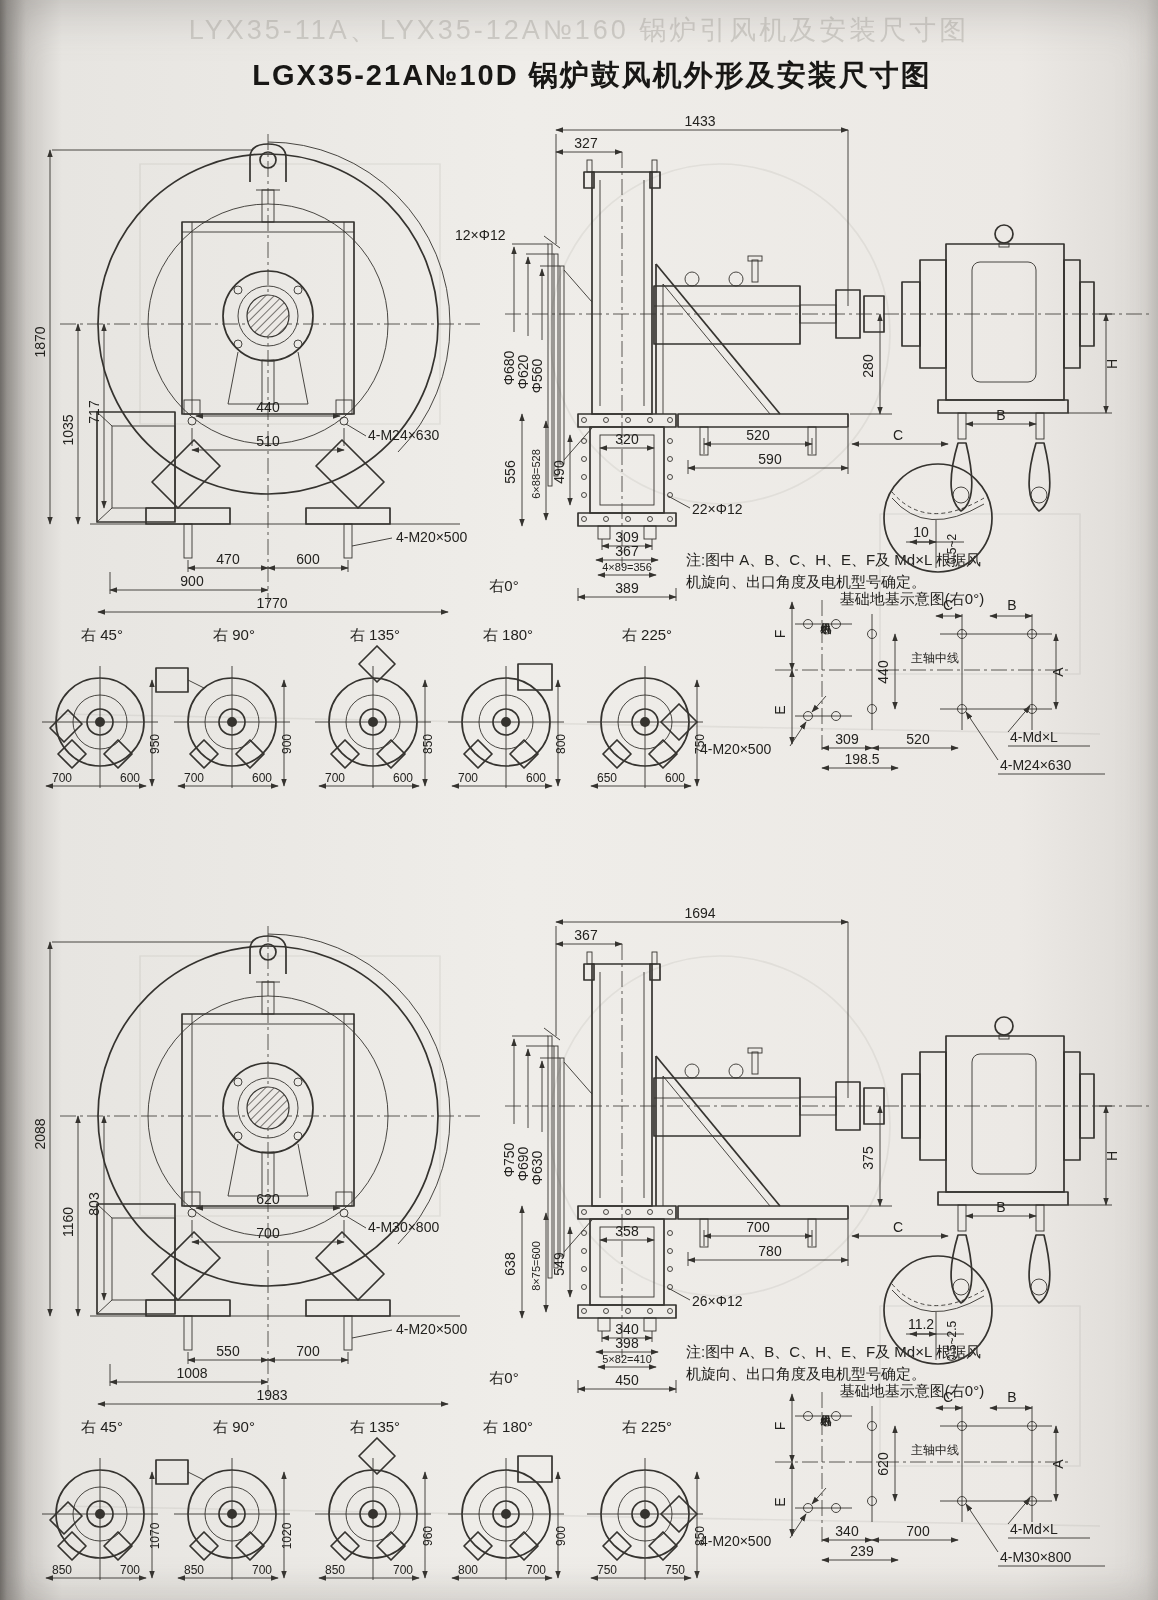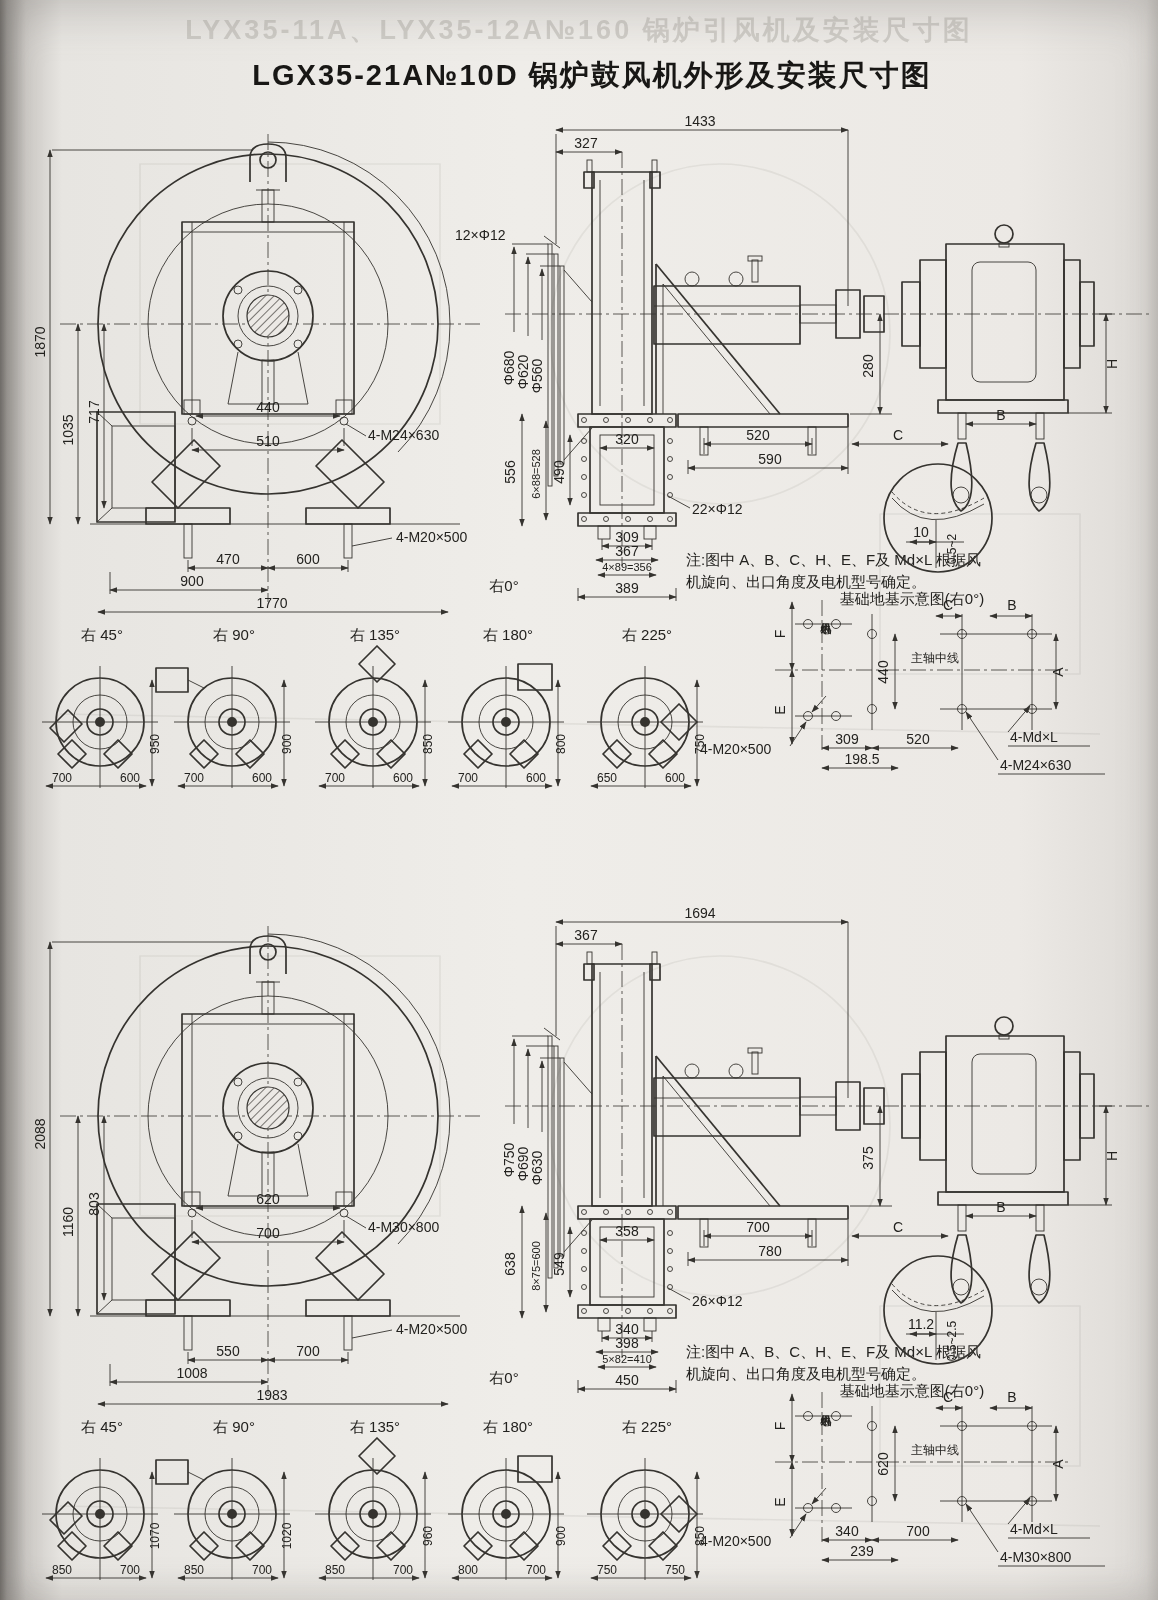--- a/index.html
+++ b/index.html
@@ -2,21 +2,21 @@
 <html><head>
 <meta charset="utf-8">
 <style>
   html,body{margin:0;padding:0;background:#55524e;}
   #page{position:relative;width:1158px;height:1600px;overflow:hidden;
     background:linear-gradient(90deg,#6e6b67 0px,#9b9894 7px,#ccc9c5 26px,#e7e5e1 62px,#efede9 45%,#ece9e5 88%,#dedbd7 99%,#cfccc8 100%);
     font-family:"Liberation Sans",sans-serif;}
   #page::after{content:"";position:absolute;inset:0;pointer-events:none;
     box-shadow:inset 0 18px 40px rgba(120,116,110,.25), inset 0 -14px 30px rgba(120,116,110,.18);}
   .ghost{position:absolute;top:12px;left:0;width:100%;text-align:center;
-    font-size:27px;font-weight:bold;letter-spacing:3px;color:#aaa7a0;opacity:.45;}
+    font-size:27px;font-weight:normal;letter-spacing:3px;color:#aaa7a0;opacity:.45;}
   .figtitle{position:absolute;left:0;width:100%;text-align:center;
     font-size:29px;font-weight:bold;letter-spacing:2px;color:#181715;padding-left:13px;}
   #t1{top:56px;} #t2{top:844px;}
   svg{position:absolute;left:0;}
   #fig1svg{top:94px;} #fig2slot{position:absolute;top:886px;left:0;width:1158px;height:710px;}
   #fig2slot svg{top:0;}
   text{font-family:"Liberation Sans",sans-serif;font-size:14px;fill:#23221f;text-anchor:middle;}
   .st{text-anchor:start;}
   .sm{font-size:11px;}
   .zh{font-size:15px;}

